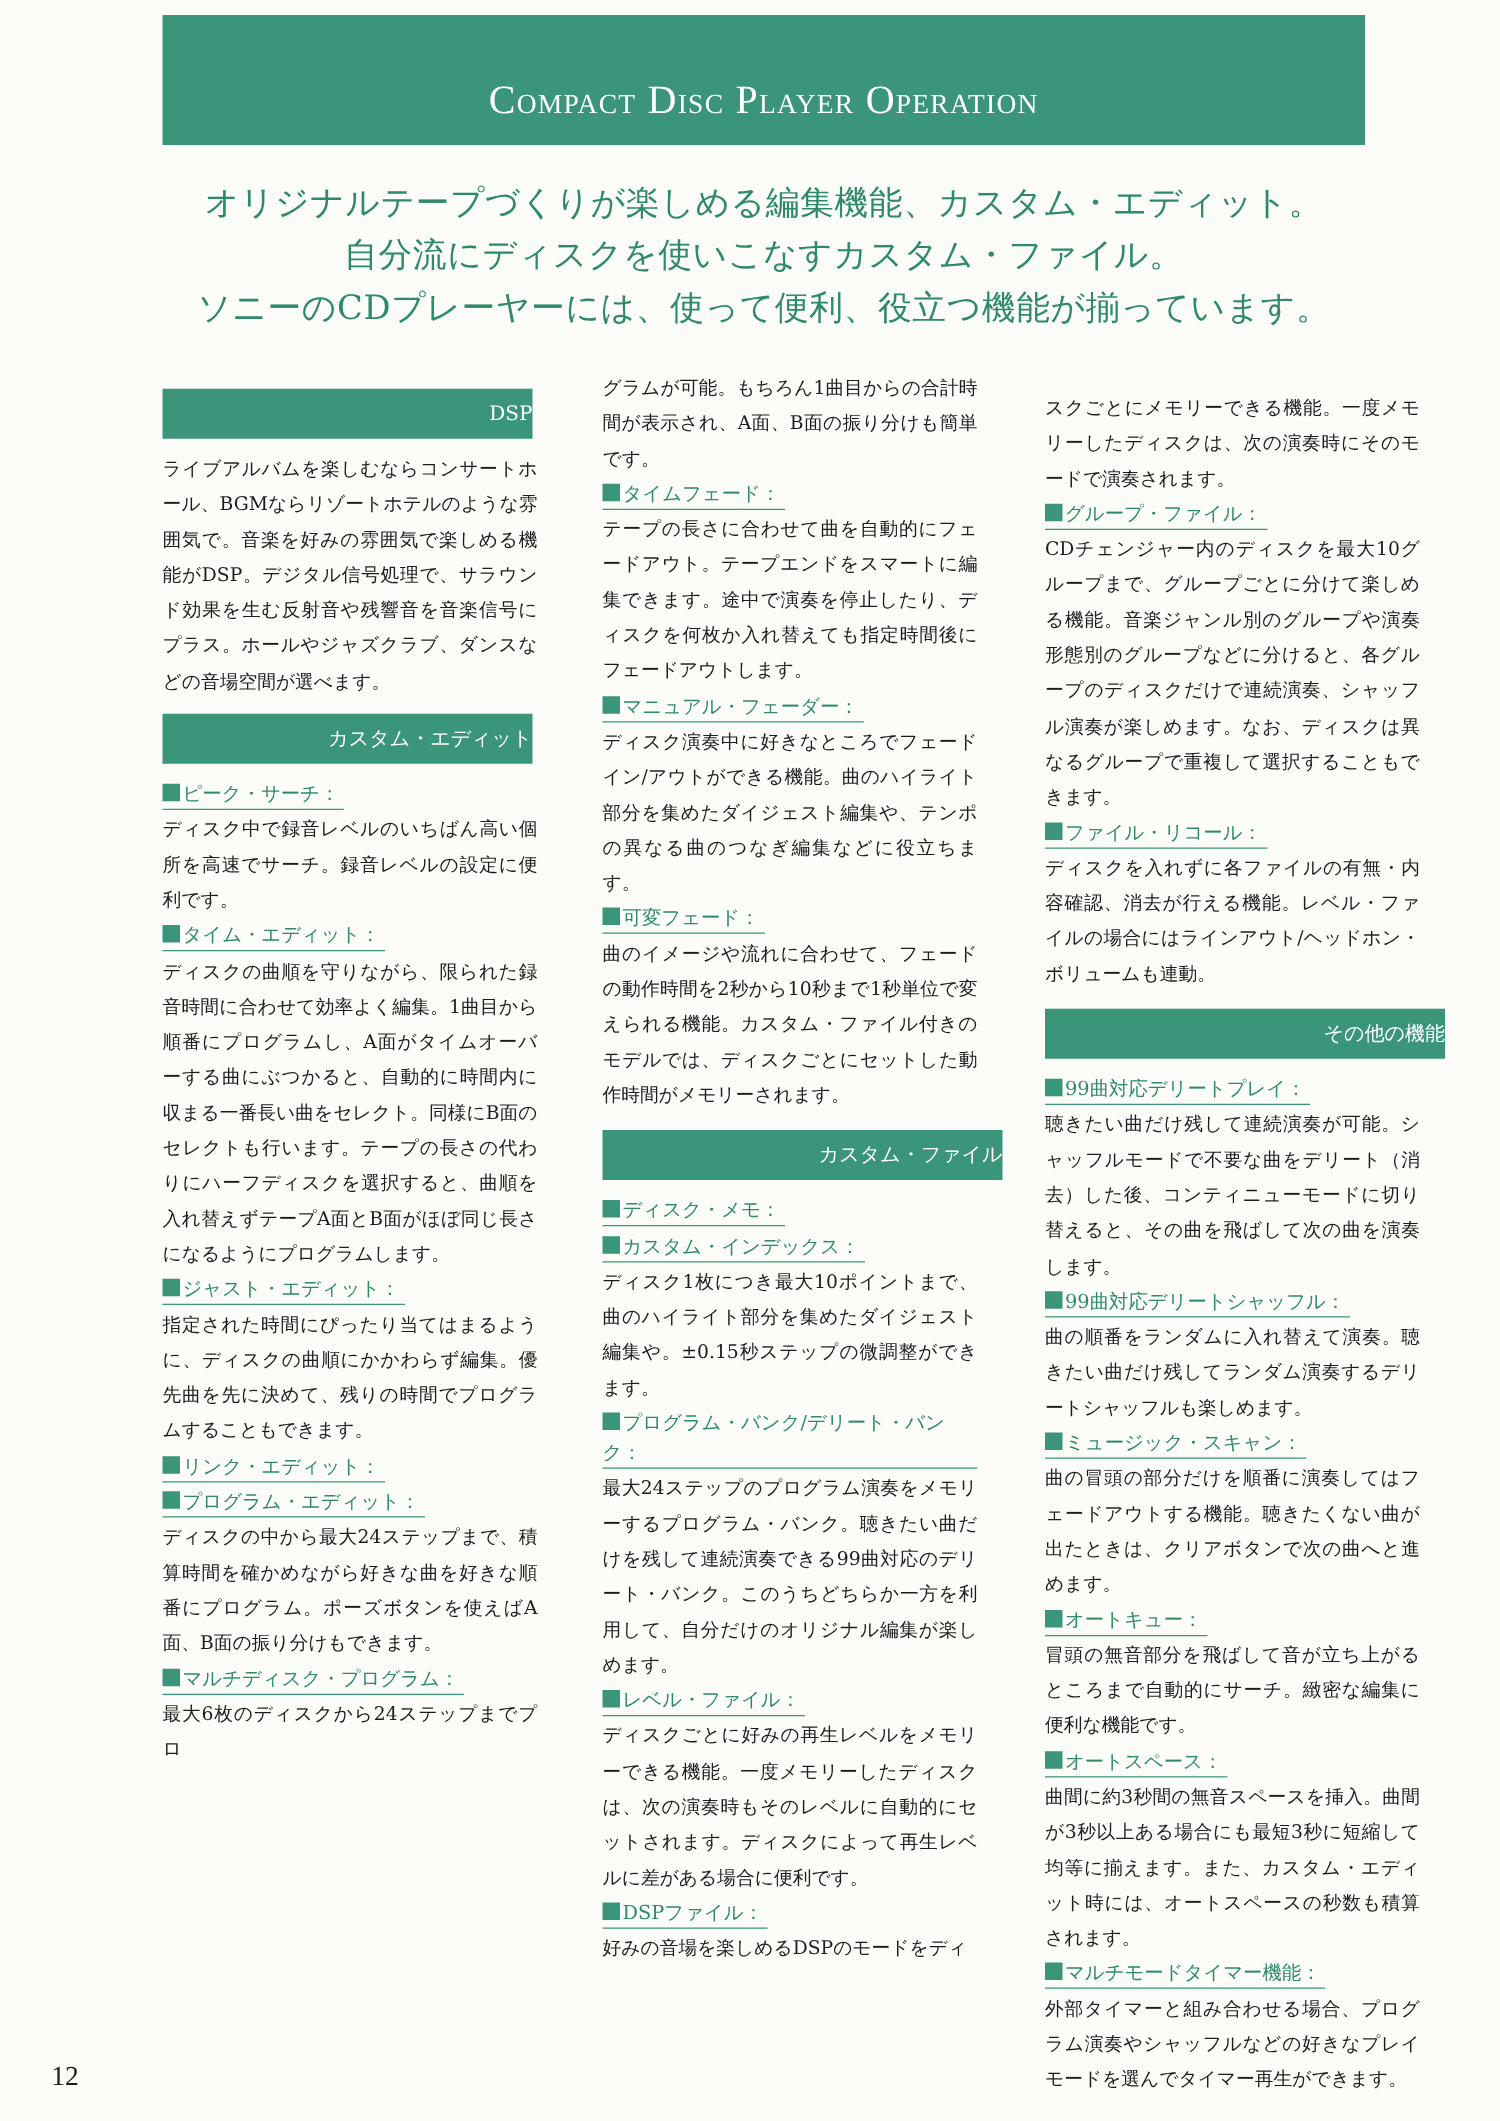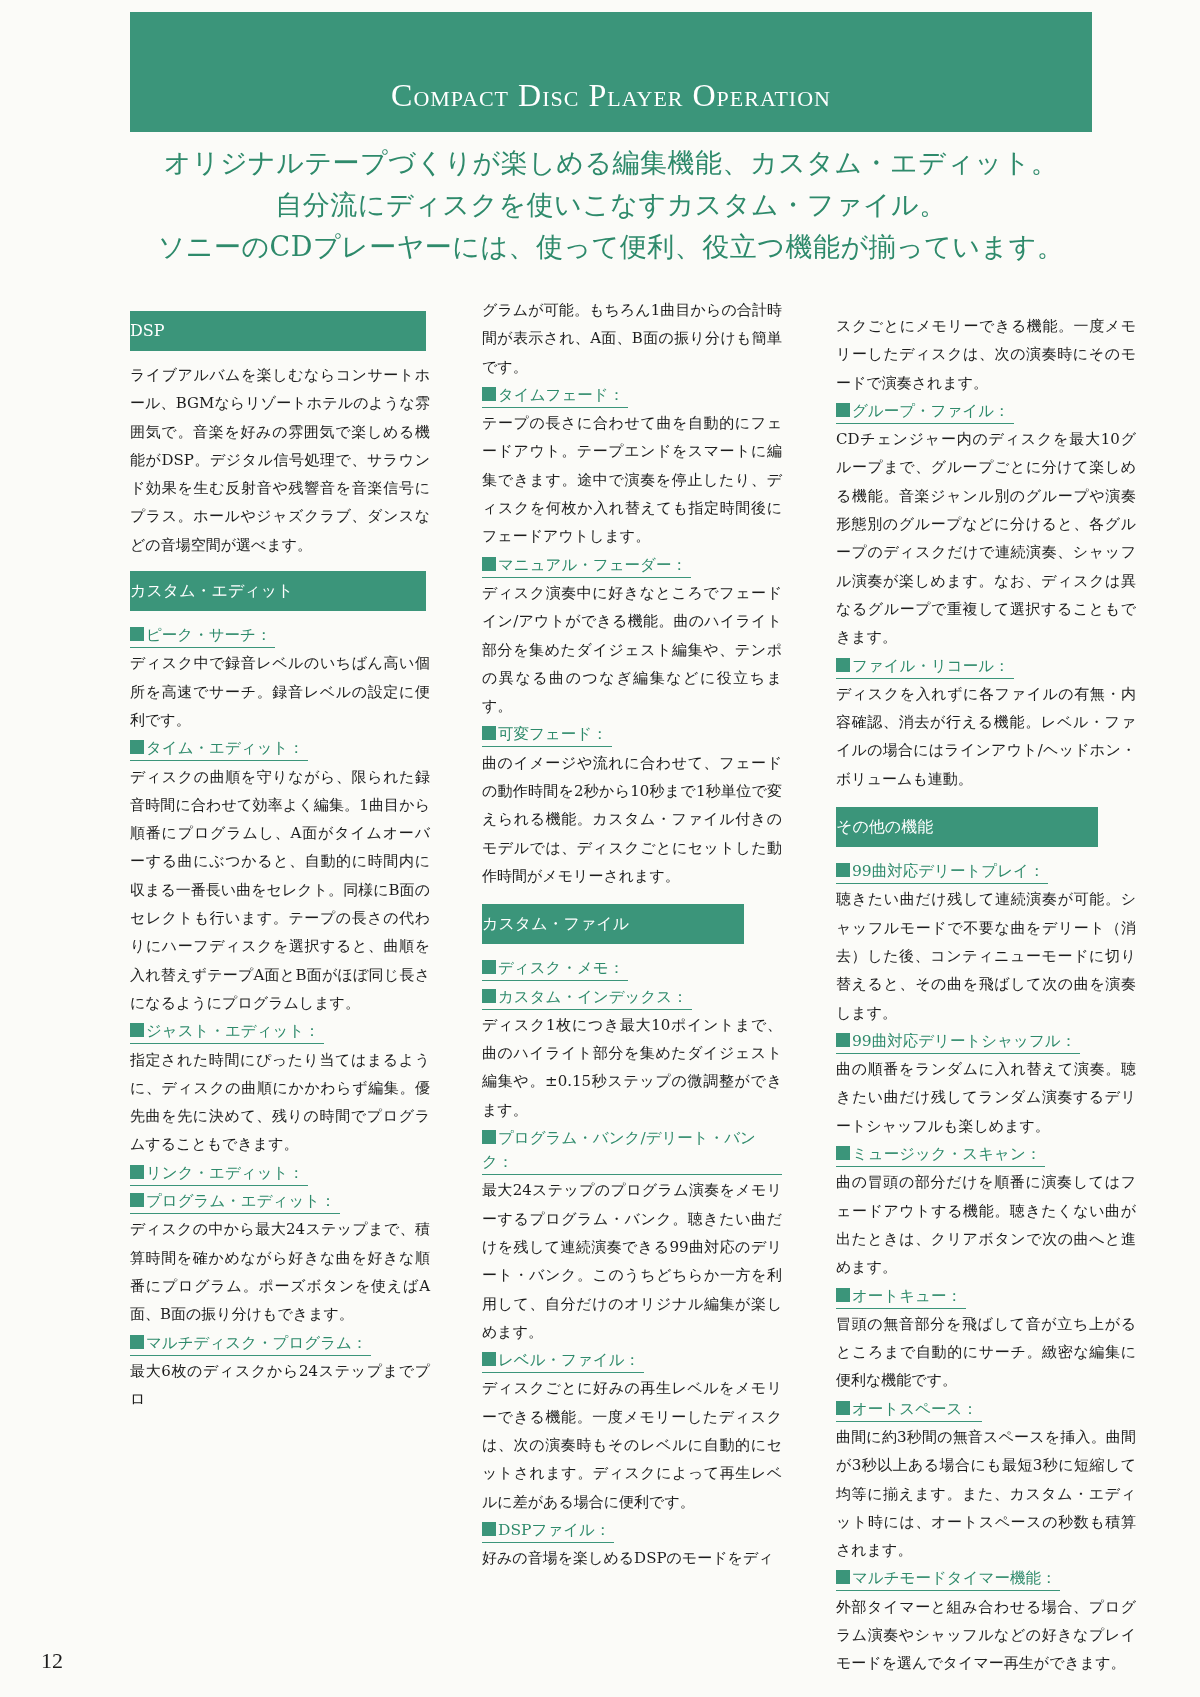--- a/index.html
+++ b/index.html
@@ -1,41 +1,41 @@
 <!DOCTYPE html>
 <html><head>
 <meta charset="utf-8">
 <style>
   html, body { margin:0; padding:0; }
   body {
     width:1200px; height:1697px; background:#fbfbf8; position:relative; overflow:hidden;
     font-family:"DejaVu Serif","Liberation Serif",serif; color:#1c1c1c;
   }
   .banner {
-    position:absolute; left:130px; top:12px; width:962px; height:120px;
+    position:absolute; left:130px; top:12px; width:962px; height:104px;
     background:#3b957a; display:flex; align-items:flex-end; justify-content:center;
   }
   .banner-title {
     color:#ffffff; font-family:"Liberation Serif",serif; font-size:30px;
     letter-spacing:1px; margin-bottom:18px; font-variant:small-caps; font-size:32px;
   }
   .lead {
     position:absolute; left:130px; top:142px; width:962px; text-align:center;
     color:#2e8a6b; font-family:"DejaVu Serif",serif; font-size:27px; line-height:42px;
     letter-spacing:0.5px;
   }
   .column { position:absolute; top:305px; width:300px; font-size:15px; line-height:28.3px; }
   .col1 { left:130px; }
   .col2 { left:482px; top:296px; }
   .col3 { left:836px; top:312px; }
   .sec-bar {
-    background:#3b957a; color:#ffffff; text-align:left; height:40px; line-height:40px;
+    background:#3b957a; color:#ffffff; text-align:right; height:40px; line-height:40px;
     font-size:16px; margin:6px 0 10px 0;
   }
-  .col2 .sec-bar, .col3 .sec-bar { width:262px; }
+  .col2 .sec-bar, .col3 .sec-bar { width:295px;padding-left:25px; }
   .col1 .sec-bar { width:296px; }
   .subhead {
     display:inline-block; color:#2e8a6b; font-size:15.5px; line-height:24px;
     border-bottom:1.5px solid #3b957a; padding-right:4px; margin-top:2px;
   }
   .sq { display:inline-block; width:14px; height:14px; background:#3b957a; margin-right:2px; vertical-align:-1px; }
   .body-text { margin:0; text-align:justify; }
   .note { font-size:11px; line-height:20px; margin-top:20px; padding-left:10px; }
   .page-number { position:absolute; left:41px; top:1648px; font-size:22px; font-family:"Liberation Serif",serif; }
 </style>

